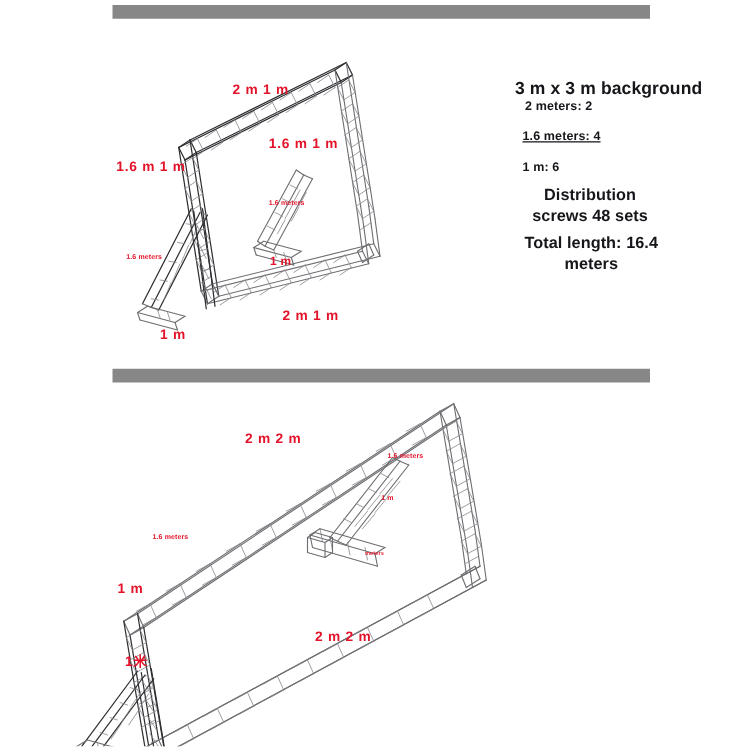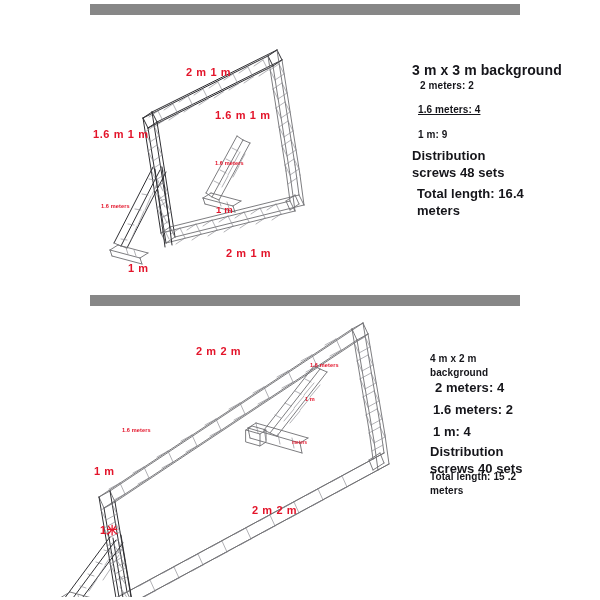--- a/index.html
+++ b/index.html
@@ -12,20 +12,21 @@
     height: 600px;
     position: relative;
     overflow: hidden;
     font-family: "Liberation Sans", sans-serif;
     -webkit-font-smoothing: antialiased;
   }
 
   .page {
     position: absolute;
     inset: 0;
+    text-align: center;
   }
 
   
   .divider {
     position: absolute;
     left: 90px;
     width: 430px;
     height: 11px;
     background: #878787;
   }
@@ -342,21 +343,21 @@
       <div class="mlabel lg" style="left:226px;top:228px;">2 m 1 m</div>
       <div class="mlabel md" style="left:216px;top:185px;">1 m</div>
       <div class="mlabel sm blur" style="left:215px;top:141px;">1.6 meters</div>
       <div class="mlabel sm blur" style="left:101px;top:184px;">1.6 meters</div>
     </div>
 
     <div class="spec-stage">
       <div class="spec title" style="left:12px;top:41px;">3 m x 3 m background</div>
       <div class="spec big" style="left:20px;top:59px;">2 meters: 2</div>
       <div class="spec big" style="left:18px;top:83px;text-decoration:underline;">1.6 meters: 4</div>
-      <div class="spec big" style="left:18px;top:108px;">1 m: 9</div>
+      <div class="spec big" style="left:18px;top:108px;">1 m: 6</div>
       <div class="spec small" style="left:12px;top:128px;width:120px;">Distribution screws 48 sets</div>
       <div class="spec small" style="left:17px;top:166px;width:112px;">Total length: 16.4 meters</div>
     </div>
   </div>
 
   <div class="panel" id="panel-bottom">
 
     <div class="diagram-stage">
       <svg class="truss" width="400" height="285" viewBox="0 0 400 285">
         <g>
@@ -594,23 +595,15 @@
       <div class="mlabel lg" style="left:252px;top:193px;">2 m 2 m</div>
       <div class="mlabel lg" style="left:94px;top:154px;">1 m</div>
       <div class="mlabel lg" style="left:100px;top:213px;">1米</div>
       <div class="mlabel sm blur" style="left:310px;top:51px;">1.6
 meters</div>
       <div class="mlabel sm blur" style="left:305px;top:85px;">1 m</div>
       <div class="mlabel sm blur" style="left:122px;top:116px;">1.6 meters</div>
       <div class="mlabel xs blur" style="left:292px;top:129px;">meters</div>
     </div>
 
-    <div class="spec-stage">
-      <div class="spec big" style="left:30px;top:40px;width:92px;">4 m x 2 m background</div>
-      <div class="spec small" style="left:35px;top:68px;">2 meters: 4</div>
-      <div class="spec small" style="left:33px;top:90px;">1.6 meters: 2</div>
-      <div class="spec small" style="left:33px;top:112px;">1 m: 4</div>
-      <div class="spec small" style="left:30px;top:132px;width:100px;">Distribution screws 40 sets</div>
-      <div class="spec big" style="left:30px;top:158px;width:92px;">Total length: 15 .2 meters</div>
-    </div>
   </div>
 
 </div>
 
 </body></html>

